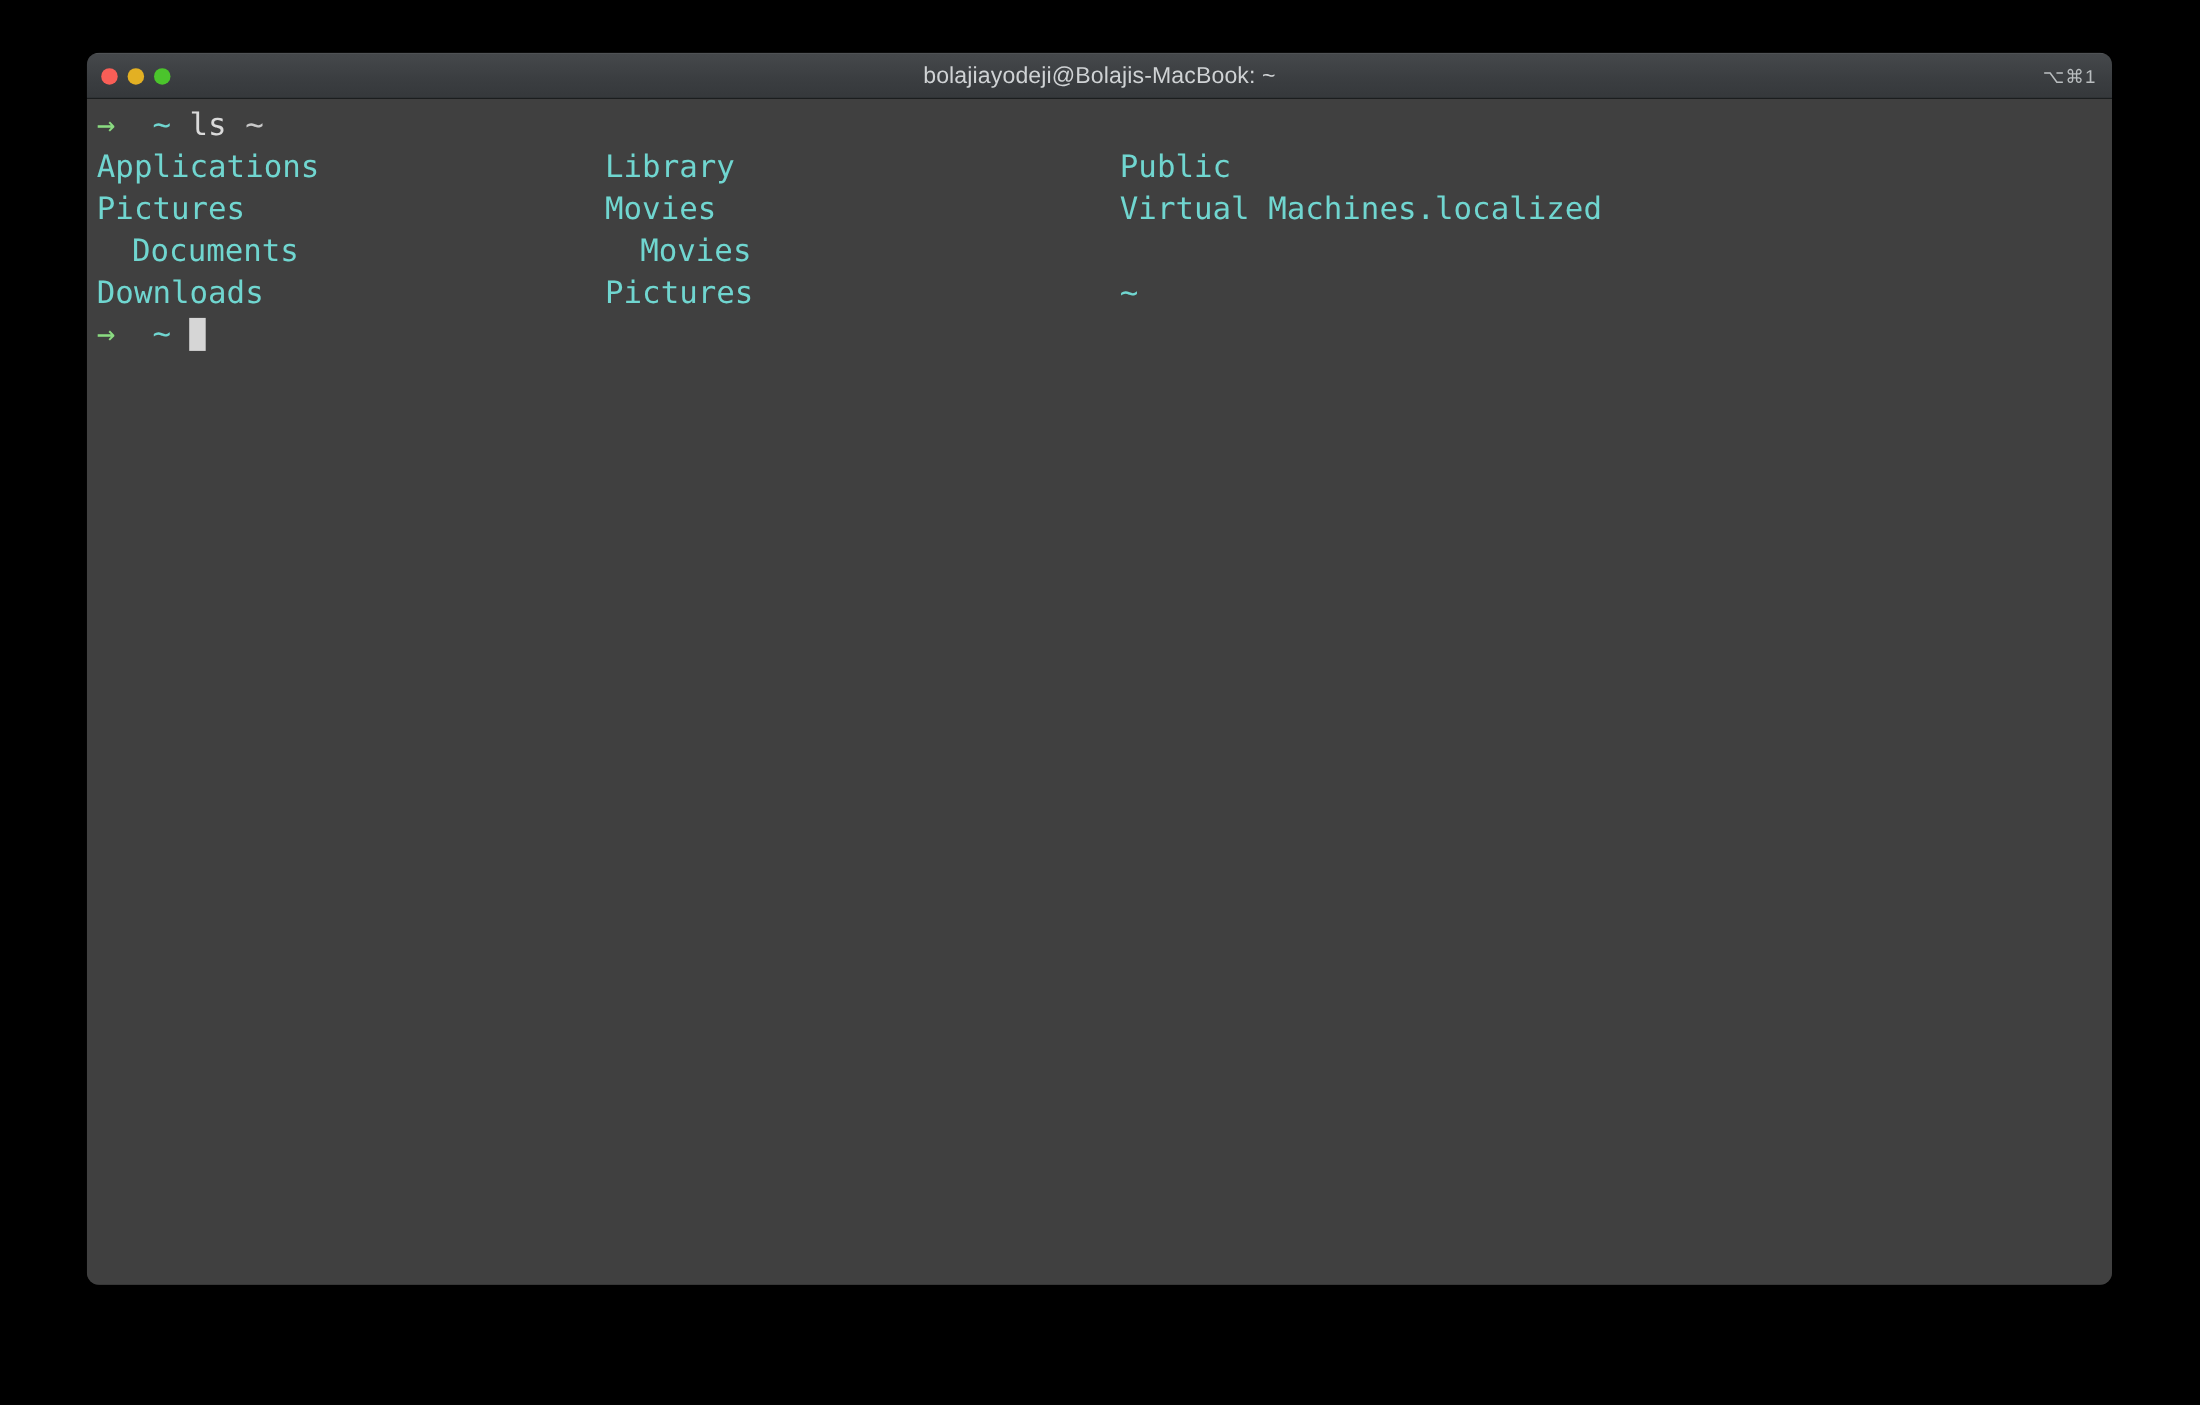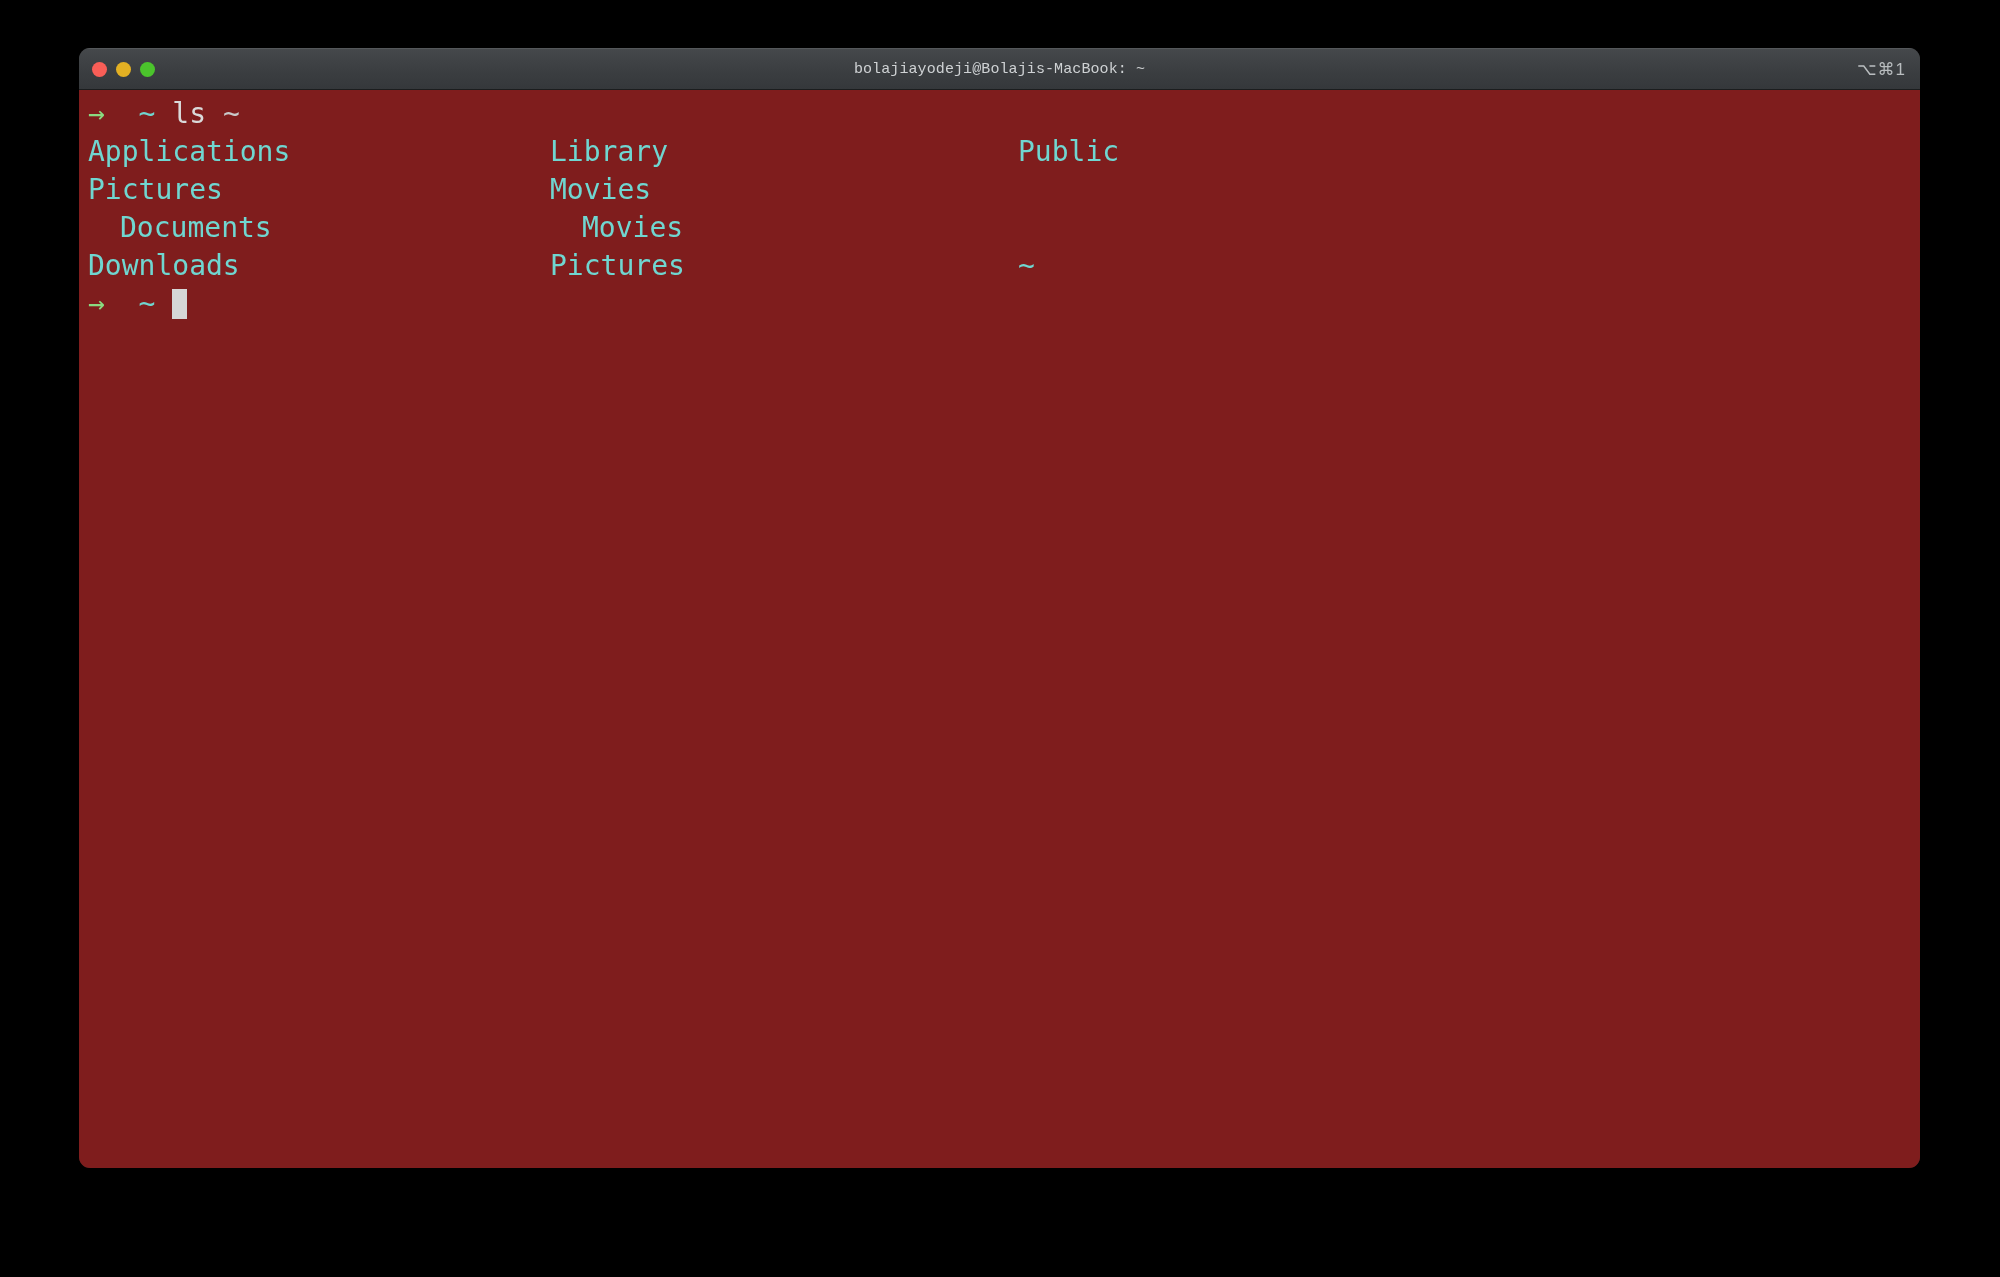--- a/index.html
+++ b/index.html
@@ -60,22 +60,22 @@
     width: 15px;
     height: 15px;
     border-radius: 50%;
     display: block;
   }
   .light.close   { background: #f95e57; }
   .light.minimize{ background: #e3b023; }
   .light.zoom    { background: #4bc42c; }
 
   #window-title {
-    font-family: Liberation Mono, monospace;
-    font-size: 15px;
+    font-family: Liberation Sans, sans-serif;
+    font-size: 21px;
     color: #cfd2d4;
     letter-spacing: 0.1px;
     white-space: nowrap;
   }
 
   #shortcut-badge {
     position: absolute;
     right: 14px;
     top: 0;
     height: 40px;
@@ -84,21 +84,21 @@
     font-family: "Liberation Sans", sans-serif;
     font-size: 17px;
     color: #b9bdbf;
     letter-spacing: 1px;
   }
 
   
   #terminal-body {
     position: relative;
     height: 1080px;
-    background: #7f1d1d;
+    background: #404040;
     padding: 0;
     overflow: hidden;
   }
 
   .term-line {
     position: absolute;
     left: 0;
     height: 38px;
     line-height: 38px;
     white-space: pre;
@@ -162,19 +162,20 @@
       <div class="term-line col1 row2 c-cyan">Pictures</div>
       <div class="term-line col1 row3 c-cyan">Documents</div>
       <div class="term-line col1 row4 c-cyan">Downloads</div>
 
       <div class="term-line col2 row1 c-cyan">Library</div>
       <div class="term-line col2 row2 c-cyan">Movies</div>
       <div class="term-line col2 row3 c-cyan">Movies</div>
       <div class="term-line col2 row4 c-cyan">Pictures</div>
 
       <div class="term-line col3 row1 c-cyan">Public</div>
+      <div class="term-line col3 row2 c-cyan">Virtual Machines.localized</div>
       <div class="term-line col3 row4 c-cyan">~</div>
 
       <div class="term-line col1 row5"><span class="prompt-arrow">→</span><span class="prompt-arg">  </span><span class="prompt-tilde">~</span><span class="prompt-arg"> </span><span></span><span class="cursor-block"></span></div>
 
     </div>
   </div>
 </div>
 
 </body></html>

